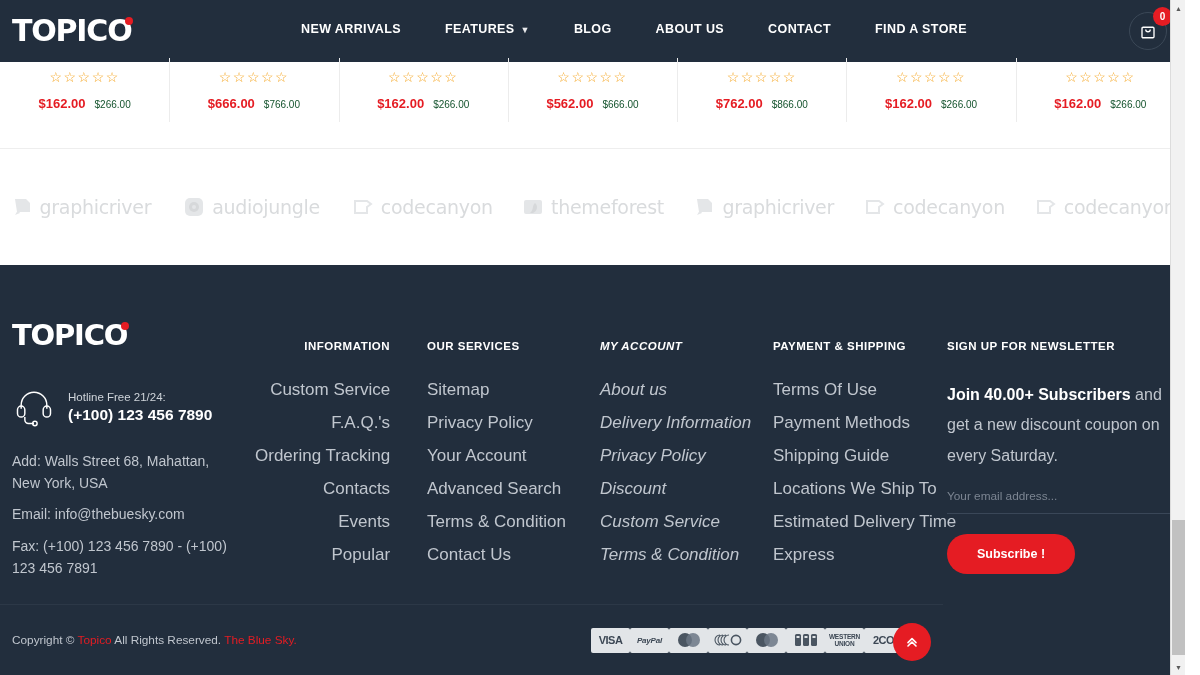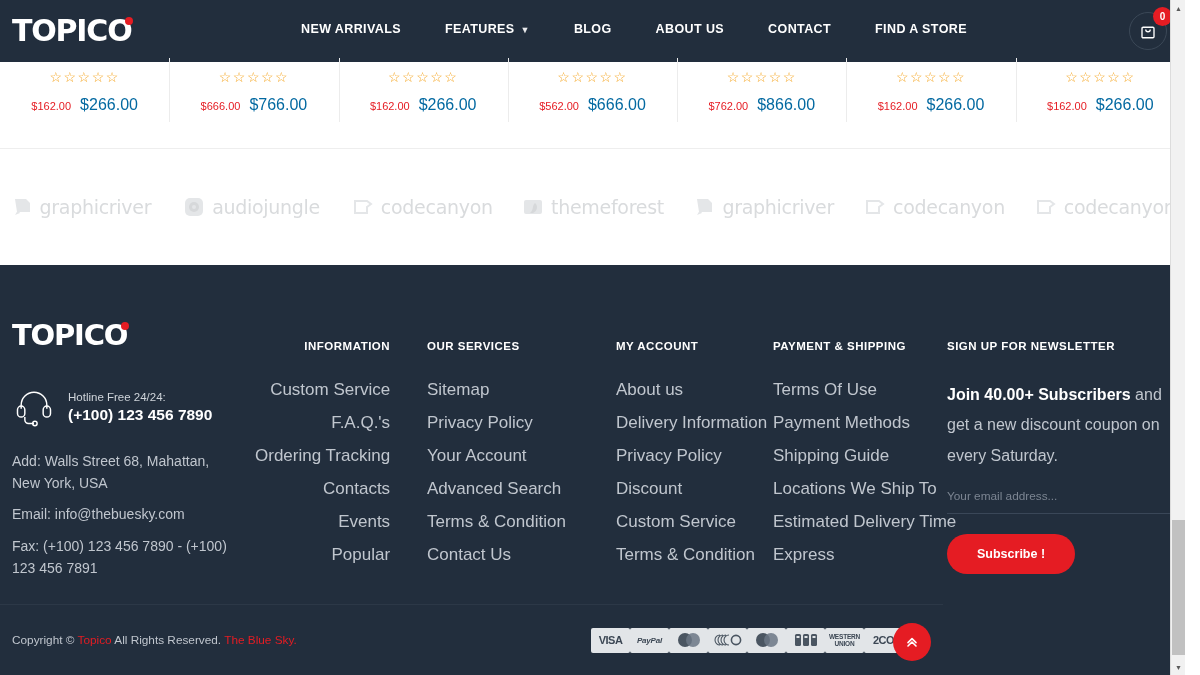--- a/index.html
+++ b/index.html
@@ -59,22 +59,22 @@
     flex: 1 1 0; position: relative;
     display: flex; flex-direction: column; align-items: center;
     padding-top: 8px;
   }
   .product-card + .product-card::before {
     content: ""; position: absolute; left: 0; top: -4px; bottom: 22px;
     width: 1px; background: #ececec;
   }
   .stars { color: #f5a623; font-size: 14px; letter-spacing: 1.5px; line-height: 1; }
   .price-row { margin-top: 12px; display: flex; align-items: baseline; gap: 9px; }
-  .price-now { color: #e51c23; font-weight: normal; font-size: 11px; }
-  .price-old { color: #0369a1; font-size: 16px; }
+  .price-now { color: #e51c23; font-weight: bold; font-size: 13px; }
+  .price-old { color: #14532d; font-size: 10px; }
 
   
   .brands {
     position: absolute; top: 148px; left: 0; width: 1185px; height: 117px;
     display: flex; align-items: center; background: #fff;
     border-top: 1px solid #eeeeee;
     gap: 10px;
   }
   .brand {
     flex: 1 1 0; display: flex; align-items: center; justify-content: center;
@@ -327,21 +327,21 @@
 
       <div class="hotline">
         <svg width="44" height="44" viewBox="0 0 48 48" fill="none" stroke="#ffffff" stroke-width="1.6">
           <path d="M10 26v-4a14 14 0 0 1 28 0v4"></path>
           <rect x="6" y="23" width="8" height="12" rx="4"></rect>
           <rect x="34" y="23" width="8" height="12" rx="4"></rect>
           <path d="M24 42h-6a4 4 0 0 1-4-4v-3"></path>
           <circle cx="25" cy="42" r="2.4"></circle>
         </svg>
         <div class="hotline-text">
-          <div class="hl-label">Hotline Free 24/24:</div>
+          <div class="hl-label">Hotline Free 21/24:</div>
           <div class="hl-num">(+100) 123 456 7890</div>
         </div>
       </div>
 
       <div class="addr">
         <p>Add: Walls Street 68, Mahattan, New York, USA</p>
         <p>Email: info@thebuesky.com</p>
         <p>Fax: (+100) 123 456 7890 - (+100) 123 456 7891</p>
       </div>
 
@@ -358,21 +358,21 @@
       <div class="col" style="left:427px;">
         <div class="col-title">OUR SERVICES</div>
         <a href="#">Sitemap</a>
         <a href="#">Privacy Policy</a>
         <a href="#">Your Account</a>
         <a href="#">Advanced Search</a>
         <a href="#">Terms &amp; Condition</a>
         <a href="#">Contact Us</a>
       </div>
 
-      <div class="col" style="left:616px;">
+      <div class="col" style="left:600px;font-style:italic;">
         <div class="col-title">MY ACCOUNT</div>
         <a href="#">About us</a>
         <a href="#">Delivery Information</a>
         <a href="#">Privacy Policy</a>
         <a href="#">Discount</a>
         <a href="#">Custom Service</a>
         <a href="#">Terms &amp; Condition</a>
       </div>
 
       <div class="col" style="left:773px;">

